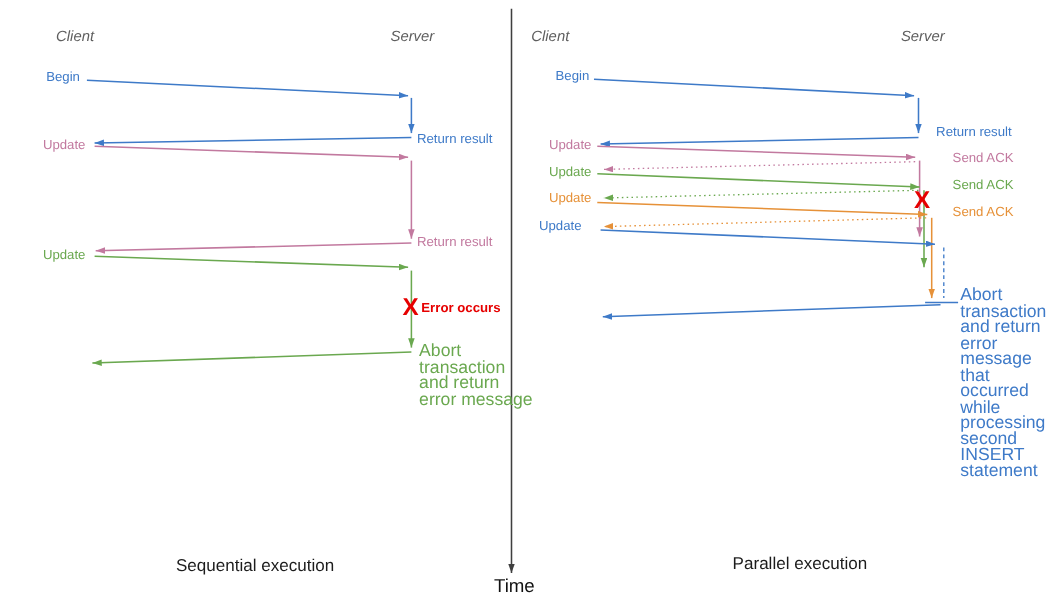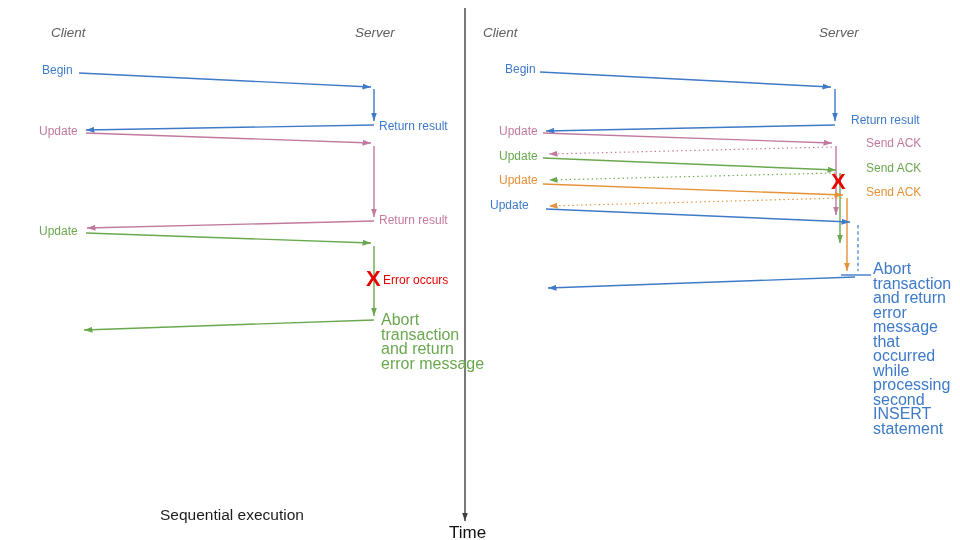--- a/index.html
+++ b/index.html
@@ -41,21 +41,21 @@
     position:absolute;
     font-size:22px;
     line-height:19px;
     font-weight:bold;
     color:#e60000;
   }
   .blue{color:#3e7ac8;}
   .pink{color:#c2799f;}
   .green{color:#6aa84f;}
   .orange{color:#e69138;}
-  .red{color:#e60000;}
+  .red{color:#e60000;font-weight:bold;}
   .dark{color:#111111;}
 </style>
 </head>
 <body>
 
 <div id="stage">
 
   <svg id="wires" viewBox="0 0 960 540" xmlns="http://www.w3.org/2000/svg">
     <defs>
       <marker id="ah-blue" markerUnits="userSpaceOnUse" markerWidth="10" markerHeight="8" refX="8.5" refY="3" orient="auto">
@@ -146,15 +146,16 @@
 and return
 error message
 that occurred
 while
 processing
 second
 INSERT
 statement</div>
 
   <div class="caption" style="left:160px;top:506px;">Sequential execution</div>
+  <div class="caption" style="left:666px;top:504px;">Parallel execution</div>
   <div class="lbl dark" style="left:449px;top:526px;font-size:17px;">Time</div>
 
 </div>
 
 </body></html>

